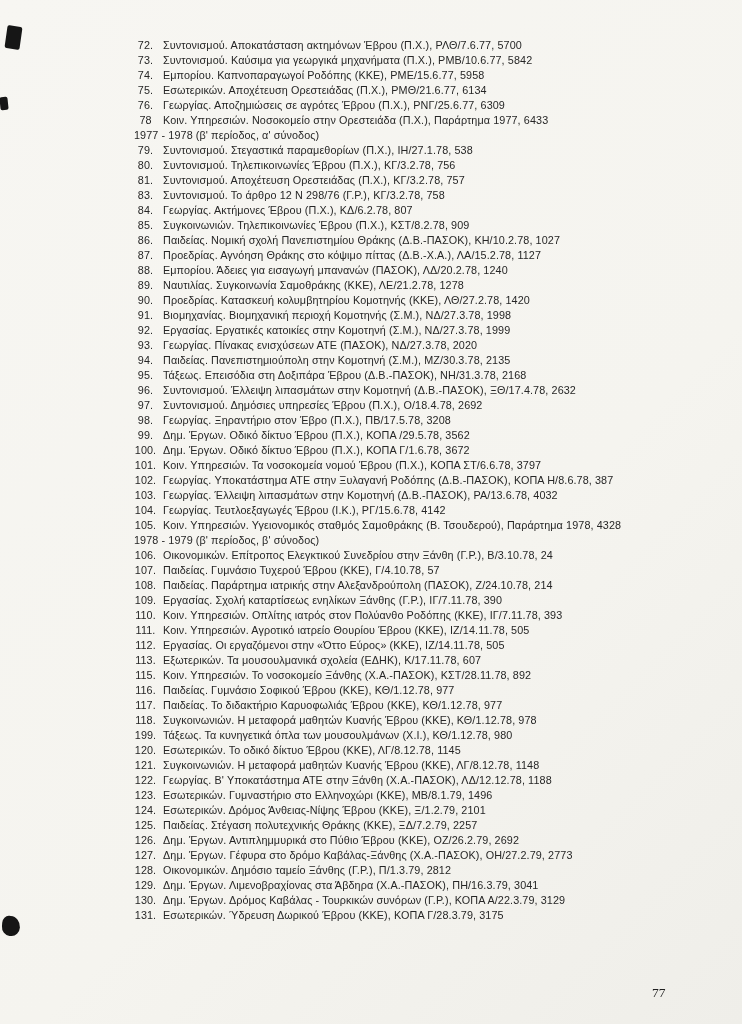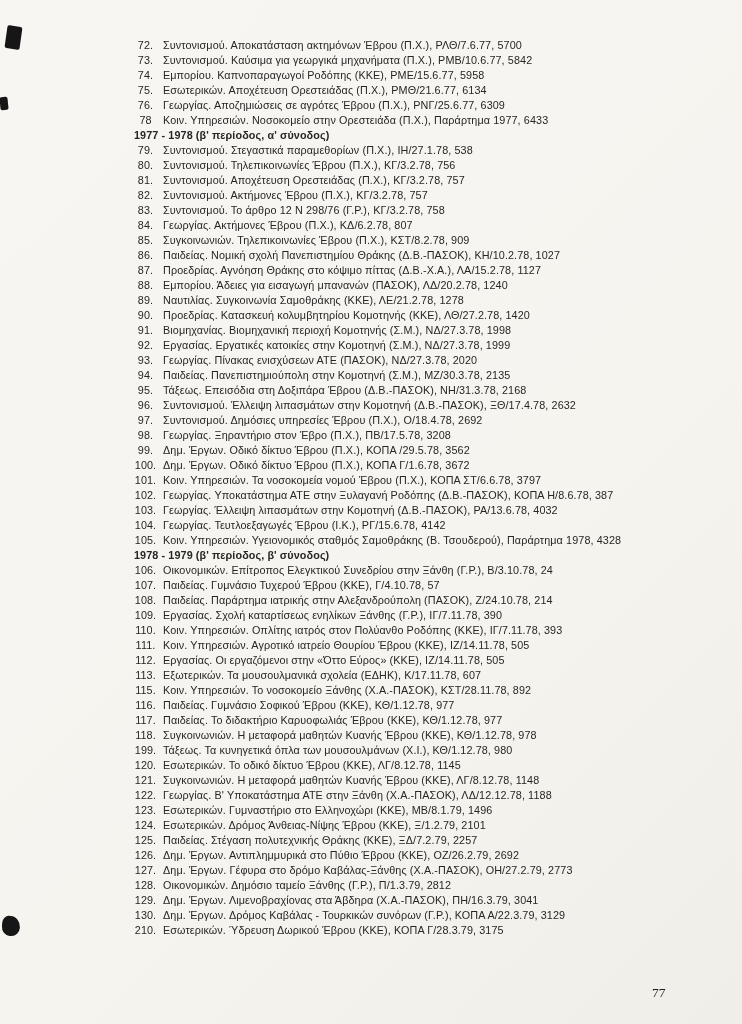--- a/index.html
+++ b/index.html
@@ -6,21 +6,21 @@
   body{
     width:742px;height:1024px;position:relative;overflow:hidden;
     background:linear-gradient(135deg,#f7f6f2 0%,#f5f4ef 60%,#efeee9 100%);
     font-family:"Liberation Sans",sans-serif;color:#262626;
   }
   .page{position:absolute;inset:0}
   .content{position:absolute;left:132px;top:38px;width:505px}
   .entry{display:flex;font-size:10.8px;line-height:15px;letter-spacing:.1px}
   .entry .num{flex:none;width:27px;text-align:center;white-space:nowrap}
   .entry .txt{flex:1;margin-left:4px}
-  .entry.header{font-weight:bold;display:block;padding-left:2px}
+  .entry.header{font-weight:normal;display:block;padding-left:2px}
   .entry.wide .txt{white-space:nowrap;overflow:visible}
   .page-number{
     position:absolute;left:652px;top:985px;
     font-family:"Liberation Serif",serif;font-size:13.5px;color:#1f1f1f;
   }
   .artifact{position:absolute;background:#161616;border-radius:2px}
   .artifact.a1{left:6px;top:26px;width:15px;height:23px;transform:rotate(8deg)}
   .artifact.a2{left:0px;top:97px;width:8px;height:13px;transform:rotate(-6deg)}
   .artifact.a3{left:2px;top:916px;width:18px;height:20px;transform:rotate(4deg);border-radius:40% 60% 50% 50%}
 </style>
@@ -65,24 +65,20 @@
       </div>
       <div class="entry item">
         <span class="num">80.</span>
         <span class="txt">Συντονισμού. Τηλεπικοινωνίες Έβρου (Π.Χ.), ΚΓ/3.2.78, 756</span>
       </div>
       <div class="entry item">
         <span class="num">81.</span>
         <span class="txt">Συντονισμού. Αποχέτευση Ορεστειάδας (Π.Χ.), ΚΓ/3.2.78, 757</span>
       </div>
       <div class="entry item">
-        <span class="num">82.</span>
-        <span class="txt">Συντονισμού. Ακτήμονες Έβρου (Π.Χ.), ΚΓ/3.2.78, 757</span>
-      </div>
-      <div class="entry item">
         <span class="num">83.</span>
         <span class="txt">Συντονισμού. Το άρθρο 12 Ν 298/76 (Γ.Ρ.), ΚΓ/3.2.78, 758</span>
       </div>
       <div class="entry item">
         <span class="num">84.</span>
         <span class="txt">Γεωργίας. Ακτήμονες Έβρου (Π.Χ.), ΚΔ/6.2.78, 807</span>
       </div>
       <div class="entry item">
         <span class="num">85.</span>
         <span class="txt">Συγκοινωνιών. Τηλεπικοινωνίες Έβρου (Π.Χ.), ΚΣΤ/8.2.78, 909</span>
@@ -258,20 +254,20 @@
       </div>
       <div class="entry item">
         <span class="num">129.</span>
         <span class="txt">Δημ. Έργων. Λιμενοβραχίονας στα Άβδηρα (Χ.Α.-ΠΑΣΟΚ), ΠΗ/16.3.79, 3041</span>
       </div>
       <div class="entry item">
         <span class="num">130.</span>
         <span class="txt">Δημ. Έργων. Δρόμος Καβάλας - Τουρκικών συνόρων (Γ.Ρ.),  ΚΟΠΑ Α/22.3.79, 3129</span>
       </div>
       <div class="entry item">
-        <span class="num">210.</span>
+        <span class="num">131.</span>
         <span class="txt">Εσωτερικών. Ύδρευση Δωρικού Έβρου (ΚΚΕ),   ΚΟΠΑ Γ/28.3.79, 3175</span>
       </div>
     </div>
 
   <div class="page-number">77</div>
 
 </main>
 
 </body></html>

